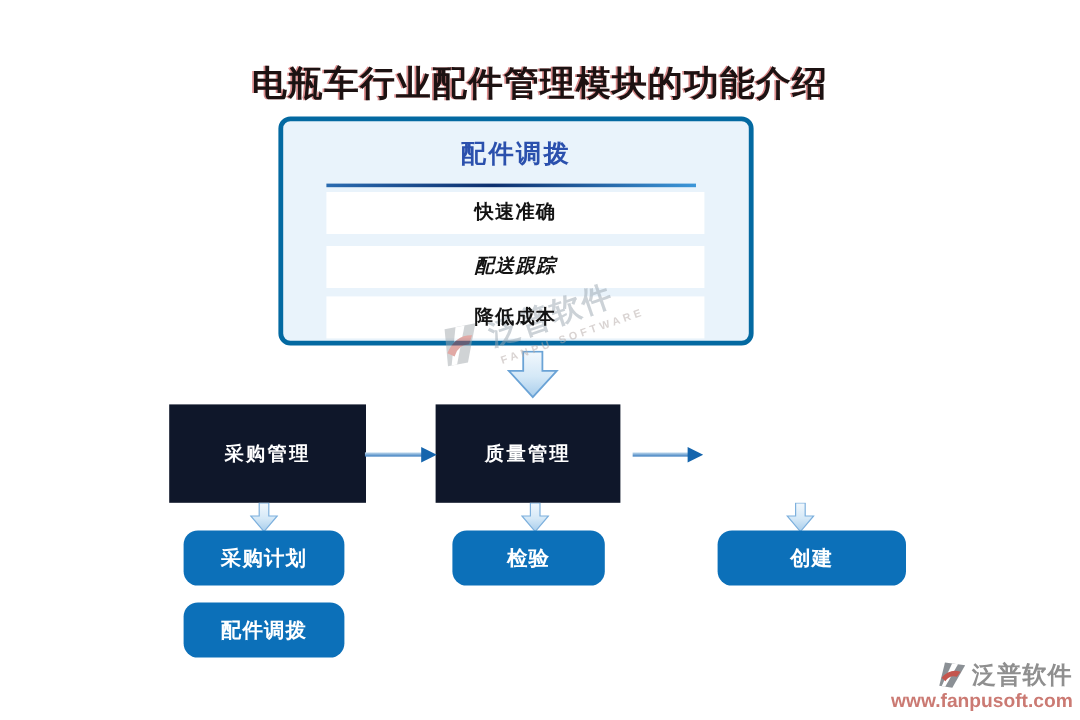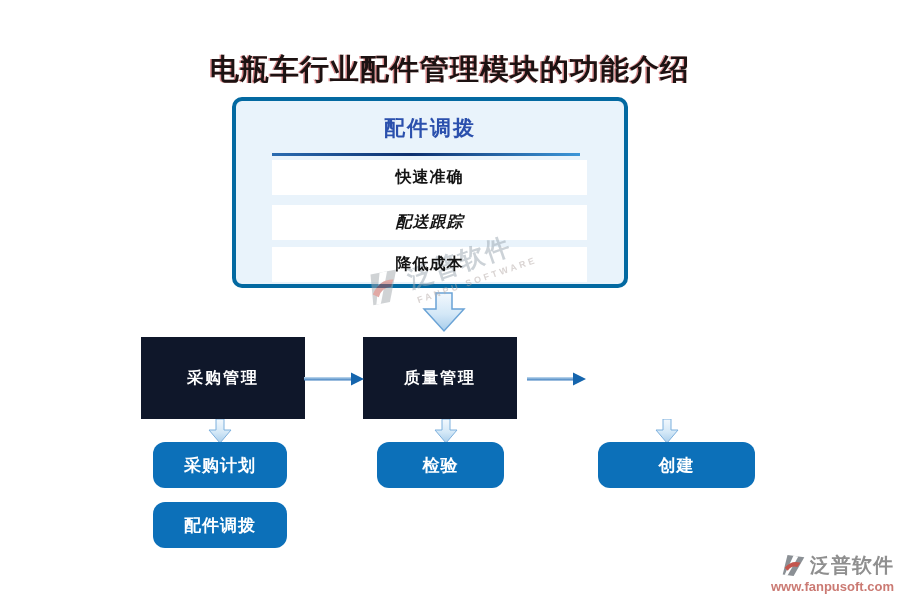--- a/index.html
+++ b/index.html
@@ -49,21 +49,21 @@
   .sub-box{position:absolute;height:46px;background:#0c70b9;border-radius:12px;
            display:flex;align-items:center;justify-content:center;
            color:#ffffff;font-size:17px;font-weight:bold;letter-spacing:1px;}
   .sub-r0{top:442px;} .sub-r1{top:502px;}
   .sub-c0{left:153px;width:134px;} .sub-c1{left:377px;width:127px;} .sub-c2{left:598px;width:157px;}
 
   
   .logo{position:absolute;right:6px;bottom:6px;display:flex;flex-direction:column;align-items:flex-end;z-index:8;}
   .logo .logo-line{display:flex;align-items:center;gap:3px;}
   .logo .logo-cn{font-size:20px;font-weight:bold;color:#8f8f8f;letter-spacing:1px;}
-  .logo .logo-url{margin-top:0;font-size:13px;font-weight:bold;color:#cb7a73;}
+  .logo .logo-url{margin-top:0;font-size:16px;font-weight:bold;color:#cb7a73;}
 
   svg{display:block;}
 </style>
 </head>
 <body>
 
 <div class="canvas">
 
   <svg width="0" height="0" aria-hidden="true">
     <defs>

